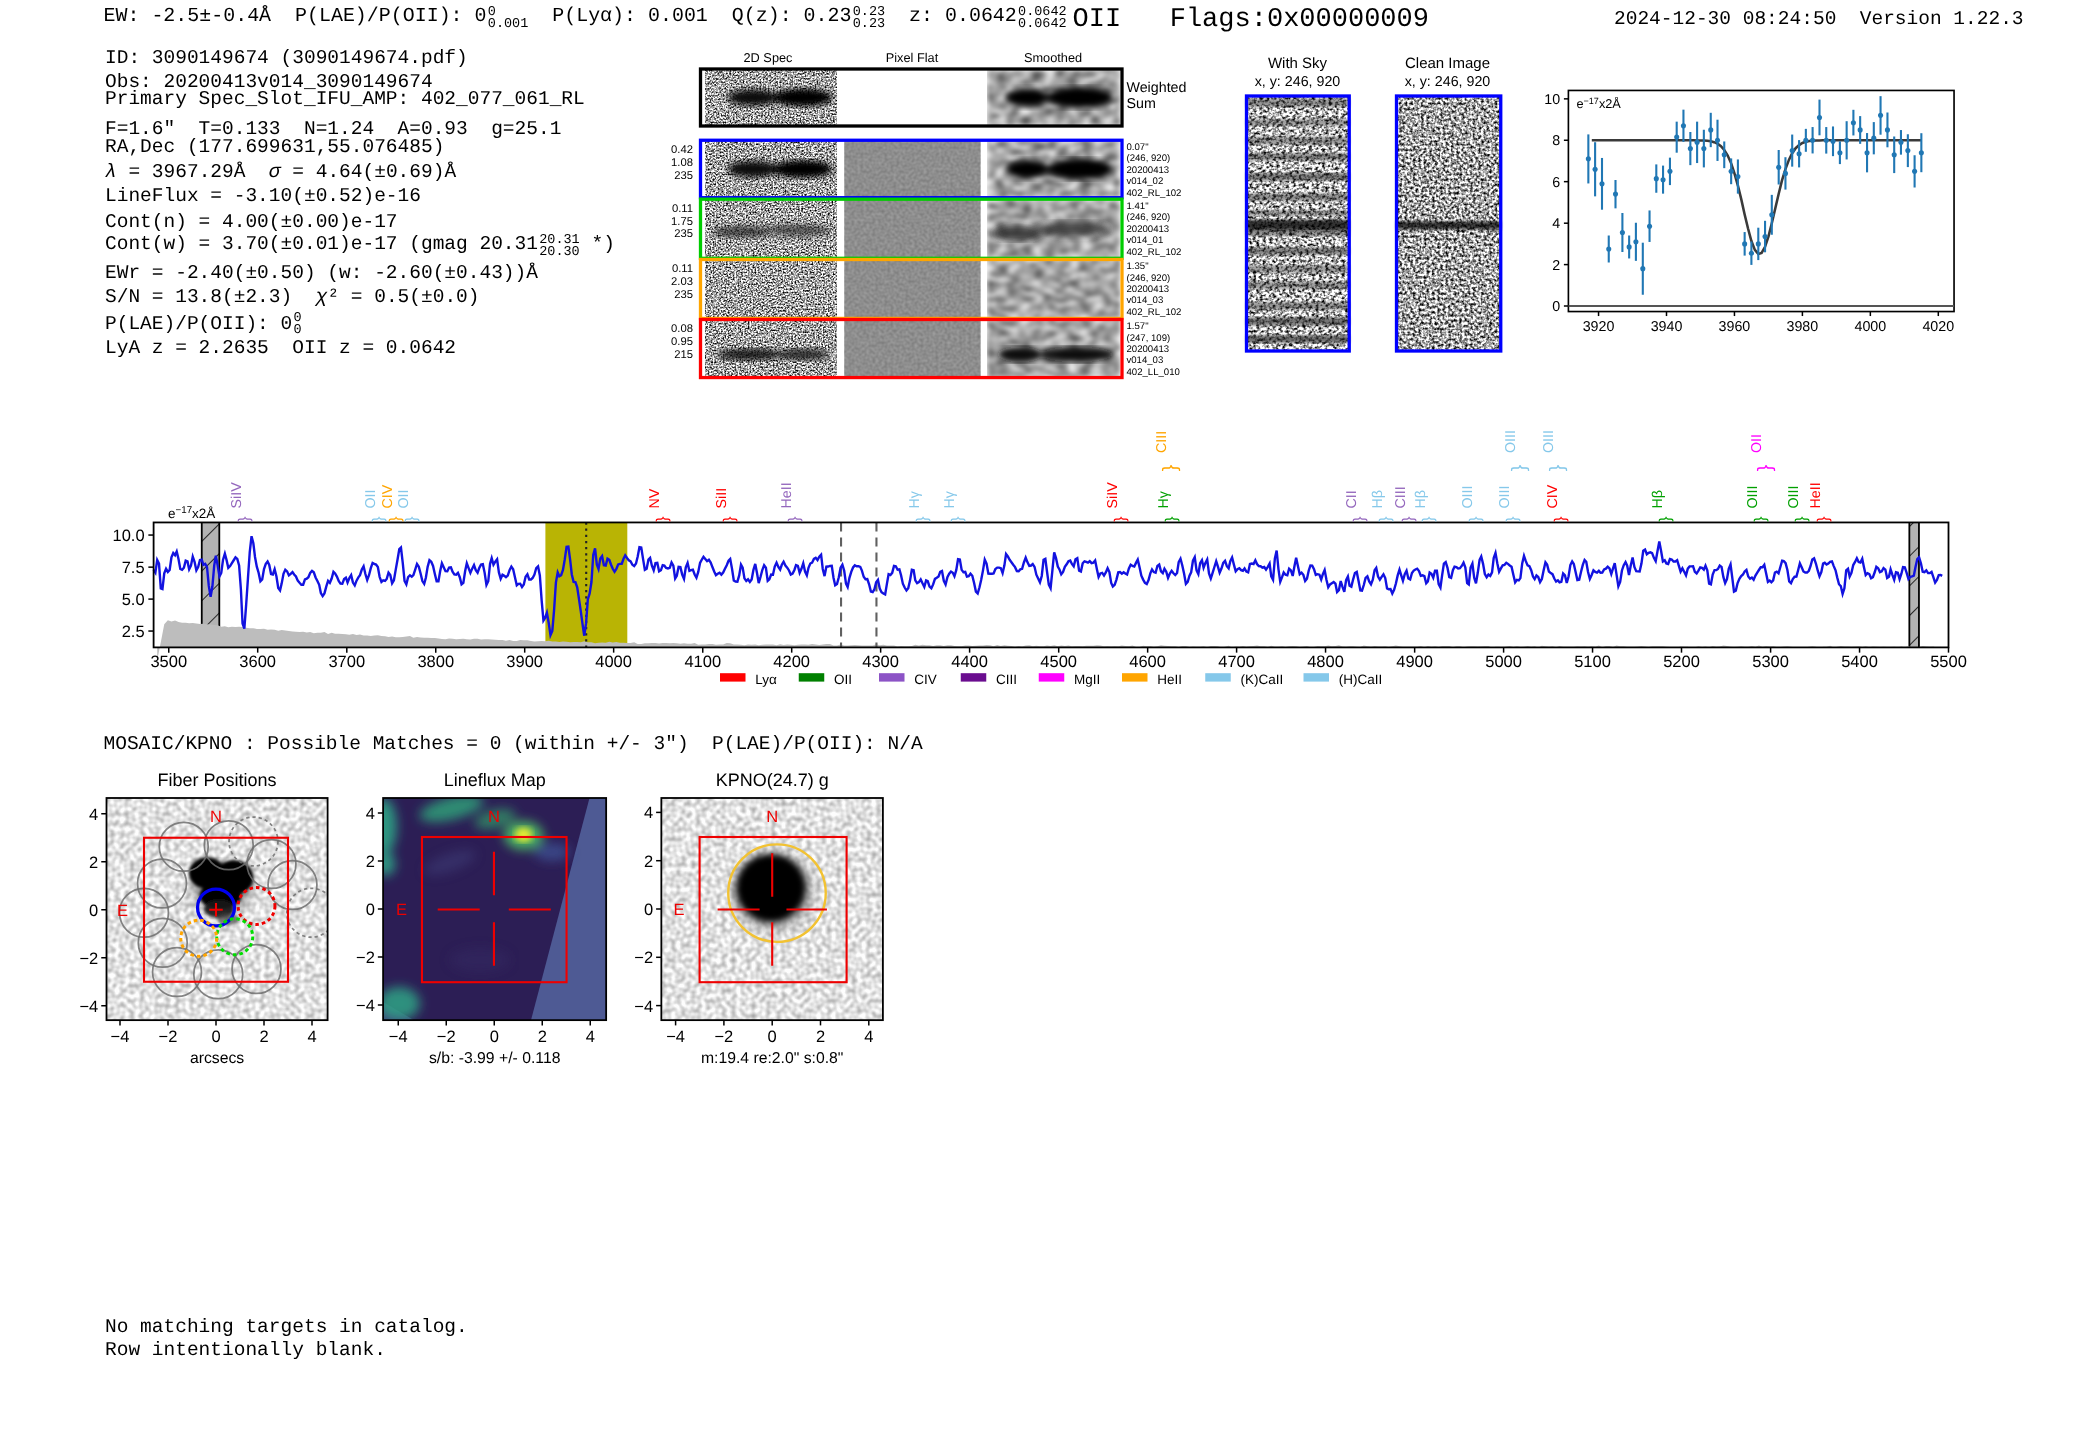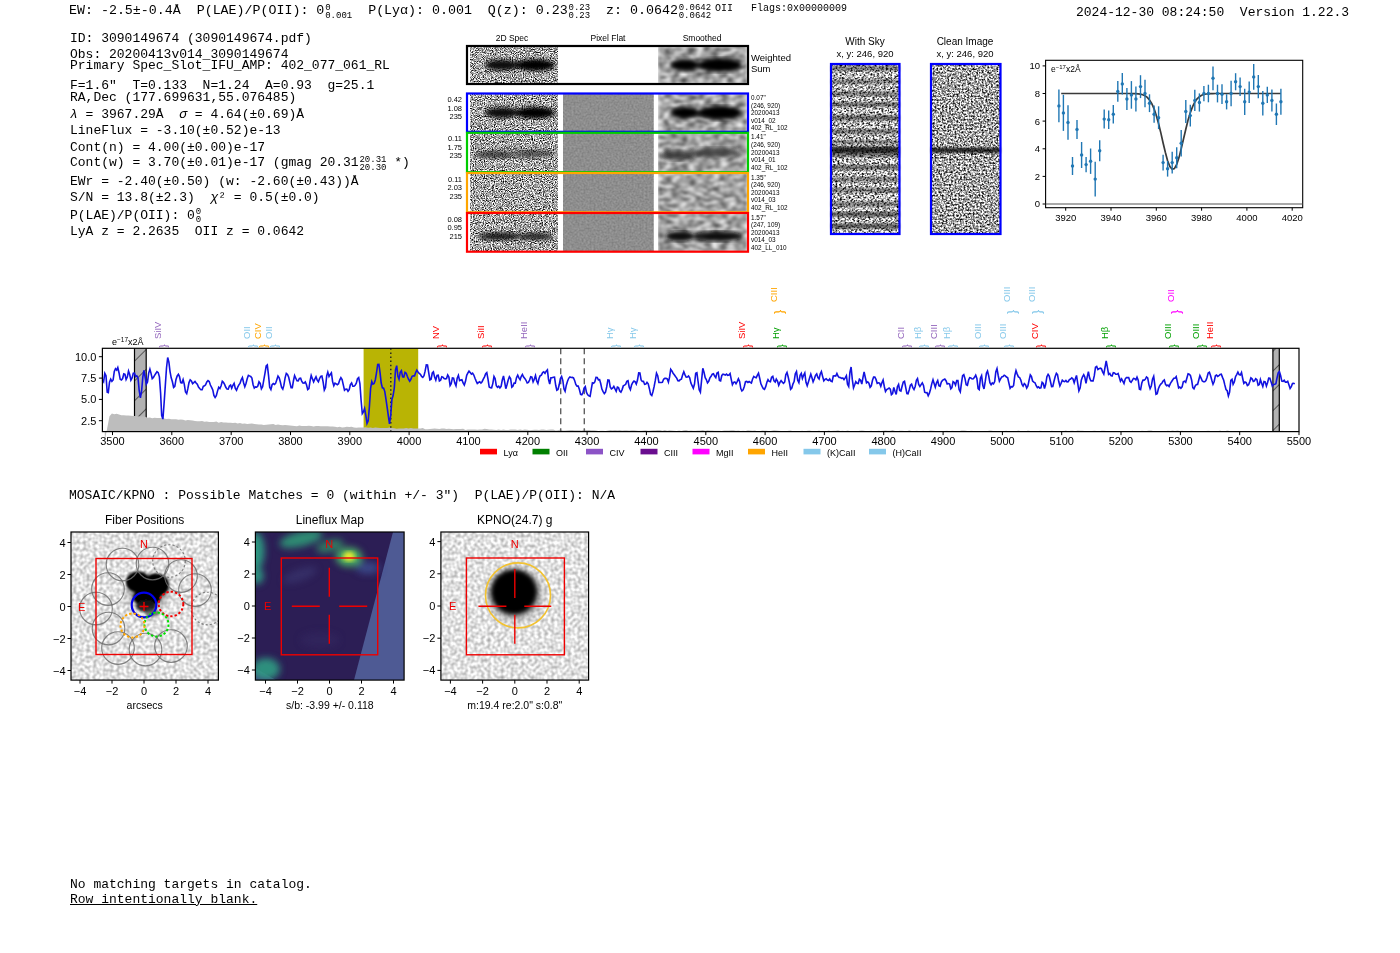--- a/index.html
+++ b/index.html
@@ -16,38 +16,38 @@
 .legt{font-size:9px;fill:#000;}
 .ttl{font-size:8.5px;fill:#000;text-anchor:middle;}
 .tiny{font-size:6.4px;fill:#000;}
 .lft{font-size:7.5px;fill:#000;text-anchor:end;}
 .ptl{font-size:12px;fill:#000;text-anchor:middle;}
 .ptk{font-size:11px;fill:#000;}
 .botl{font-size:10.5px;fill:#000;text-anchor:middle;}
 </style></head><body>
 <div id="page">
 <div class="mono" style="left:69px;top:3px;font-size:13.3px;">EW: -2.5±-0.4Å  P(LAE)/P(OII): 0 <span class="stk"><span>0</span><span>0.001</span></span>  P(Lyα): 0.001  Q(z): 0.23 <span class="stk"><span>0.23</span><span>0.23</span></span>  z: 0.0642 <span class="stk"><span>0.0642</span><span>0.0642</span></span></div>
-    <div class="mono" style="left:715px;top:3px;font-size:10px;">OII   Flags:0x00000009</div>
+    <div class="mono" style="left:715px;top:3px;font-size:18px;">OII   Flags:0x00000009</div>
     <div class="mono" style="left:1057px;top:5px;margin-left:19px;">2024-12-30 08:24:50  Version 1.22.3</div>
     <div class="mono" style="left:70px;top:30.5px;">ID: 3090149674 (3090149674.pdf)</div>
 <div class="mono" style="left:70px;top:46.5px;">Obs: 20200413v014_3090149674</div>
 <div class="mono" style="left:70px;top:58px;">Primary Spec_Slot_IFU_AMP: 402_077_061_RL</div>
 <div class="mono" style="left:70px;top:77.5px;">F=1.6"  T=0.133  N=1.24  A=0.93  g=25.1</div>
 <div class="mono" style="left:70px;top:90px;text-align:center;">RA,Dec (177.699631,55.076485)</div>
 <div class="mono" style="left:70px;top:107px;"><i>λ</i> = 3967.29Å  <i>σ</i> = 4.64(±0.69)Å</div>
-<div class="mono" style="left:70px;top:123px;">LineFlux = -3.10(±0.52)e-13</div>
+<div class="mono" style="left:70px;top:123px;">LineFlux = -3.10(±0.52)e-16</div>
 <div class="mono" style="left:70px;top:139.5px;text-align:center;">Cont(n) = 4.00(±0.00)e-17</div>
 <div class="mono" style="left:70px;top:155px;">Cont(w) = 3.70(±0.01)e-17 (gmag 20.31 <span class="stk"><span>20.31</span><span>20.30</span></span> *)</div>
 <div class="mono" style="left:70px;top:173.5px;">EWr = -2.40(±0.50) (w: -2.60(±0.43))Å</div>
 <div class="mono" style="left:70px;top:189.5px;">S/N = 13.8(±2.3)  <i>χ</i>² = 0.5(±0.0)</div>
 <div class="mono" style="left:70px;top:207.5px;">P(LAE)/P(OII): 0 <span class="stk"><span>0</span><span>0</span></span></div>
 <div class="mono" style="left:70px;top:224px;">LyA z = 2.2635  OII z = 0.0642</div>
     <div class="mono" style="left:69px;top:487.5px;font-family:Liberation Mono, monospace;">MOSAIC/KPNO : Possible Matches = 0 (within +/- 3")  P(LAE)/P(OII): N/A</div>
     <div class="mono" style="left:70px;top:876.5px;">No matching targets in catalog.</div>
-    <div class="mono" style="left:70px;top:891.5px;text-decoration:underline;">Row intentionally blank.</div>
+    <div class="mono" style="left:70px;top:891.5px;">Row intentionally blank.</div>
     <svg width="1400" height="953" style="position:absolute;left:0;top:0;">
 <defs>
 <filter id="nzfine" x="0" y="0" width="100%" height="100%" color-interpolation-filters="sRGB">
  <feTurbulence type="fractalNoise" baseFrequency="0.9" numOctaves="2" seed="11" stitchTiles="stitch"></feTurbulence>
  <feColorMatrix type="matrix" values="2.3 0 0 0 -0.51  2.3 0 0 0 -0.51  2.3 0 0 0 -0.51  0 0 0 0 1"></feColorMatrix>
 </filter>
 <filter id="nzmed" x="0" y="0" width="100%" height="100%" color-interpolation-filters="sRGB">
  <feTurbulence type="fractalNoise" baseFrequency="0.55" numOctaves="2" seed="23" stitchTiles="stitch"></feTurbulence>
  <feColorMatrix type="matrix" values="2.2 0 0 0 -0.46  2.2 0 0 0 -0.46  2.2 0 0 0 -0.46  0 0 0 0 1"></feColorMatrix>
 </filter>

